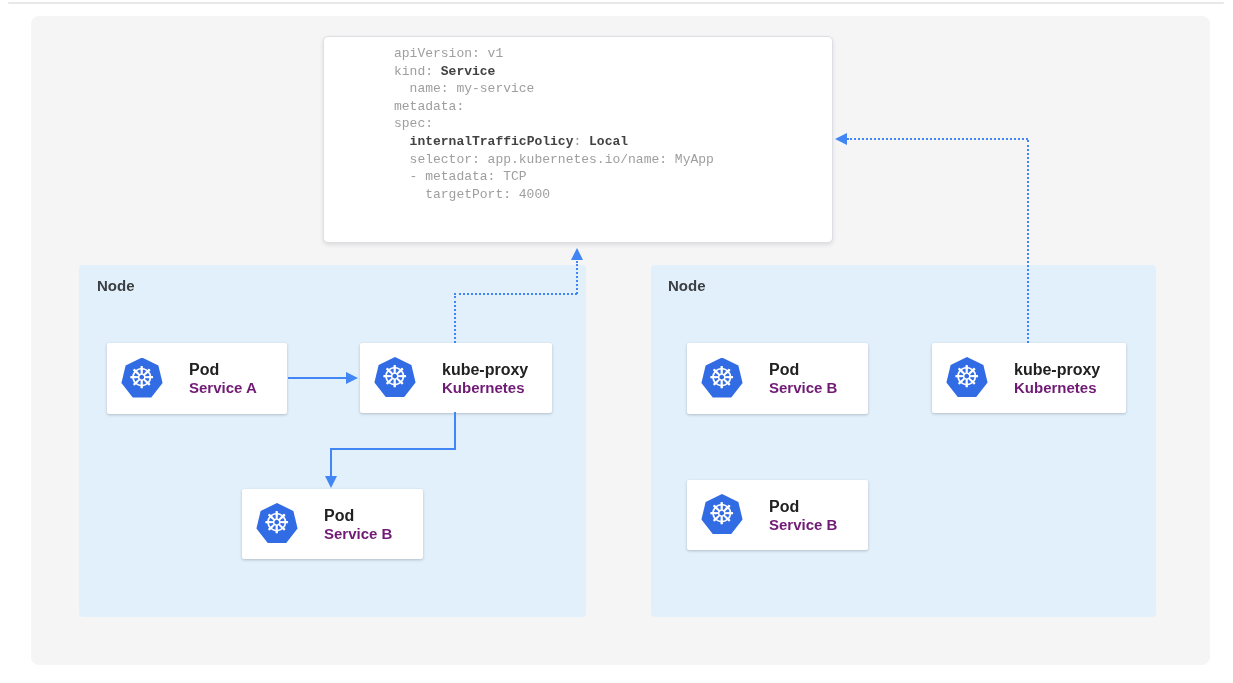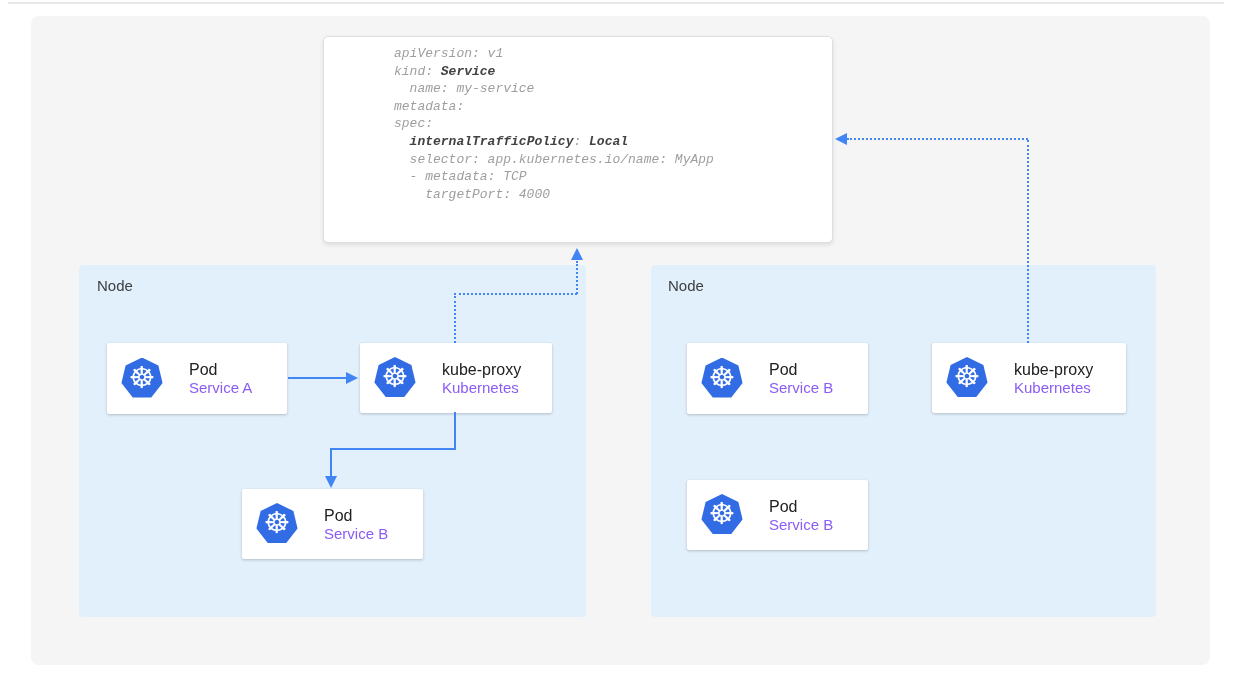--- a/index.html
+++ b/index.html
@@ -17,27 +17,27 @@
   }
   
   .yaml-card{
     position:absolute;left:323px;top:36px;width:510px;height:207px;box-sizing:border-box;
     background:#ffffff;border:1px solid #dcdfe3;border-radius:5px;
     box-shadow:0 2px 4px rgba(0,0,0,0.10);
   }
   .yaml-code{
     padding:8px 0 0 70px;
     font-family:"Liberation Mono",monospace;
-    font-style:italic;font-size:13px;line-height:17.6px;color:#9e9e9e;
+    font-size:13px;line-height:17.6px;color:#9e9e9e;
   }
   .yline{white-space:pre;}
   .yline .b{font-weight:bold;color:#424242;}
   
   .node{
-    position:absolute;background:#e2f0fc;border-radius:4px;
+    position:absolute;background:#e2f0fc;border-radius:4px;font-weight:bold;
   }
   .node-left{left:79px;top:265px;width:507px;height:352px;}
   .node-right{left:651px;top:265px;width:505px;height:352px;}
   .node-label{
     position:absolute;left:18px;top:12px;font-size:15px;color:#3c4043;
   }
   
   .card{
     position:absolute;background:#ffffff;border-radius:2px;
     box-shadow:0 1px 3px rgba(0,0,0,0.22);
@@ -47,21 +47,21 @@
     width:42px;height:42px;flex:0 0 42px;background:#326ce5;
     clip-path:polygon(50% 0%,89% 19%,99% 61%,72% 95%,28% 95%,1% 61%,11% 19%);
     display:flex;align-items:center;justify-content:center;
   }
   .k8s-logo .wheel{
     color:#ffffff;font-size:30px;line-height:42px;
     font-family:"DejaVu Sans",sans-serif;transform:translateY(-1px);
   }
   .card-text{margin-left:26px;}
   .card-title{font-size:16px;color:#212121;line-height:19px;}
-  .card-sub{font-size:15px;color:#8b5cf6;line-height:18px;margin-top:0;}
+  .card-sub{font-size:15px;color:#701a75;line-height:18px;margin-top:0;}
   
   .seg{position:absolute;}
   .h-solid{height:2px;background:#4285f4;}
   .v-solid{width:2px;background:#4285f4;}
   .h-dot{height:0;border-top:2px dotted #4285f4;}
   .v-dot{width:0;border-left:2px dotted #4285f4;}
   .head{position:absolute;width:0;height:0;}
   .head-right{border-top:6px solid transparent;border-bottom:6px solid transparent;border-left:12px solid #4285f4;}
   .head-left{border-top:6px solid transparent;border-bottom:6px solid transparent;border-right:12px solid #4285f4;}
   .head-up{border-left:6px solid transparent;border-right:6px solid transparent;border-bottom:12px solid #4285f4;}

